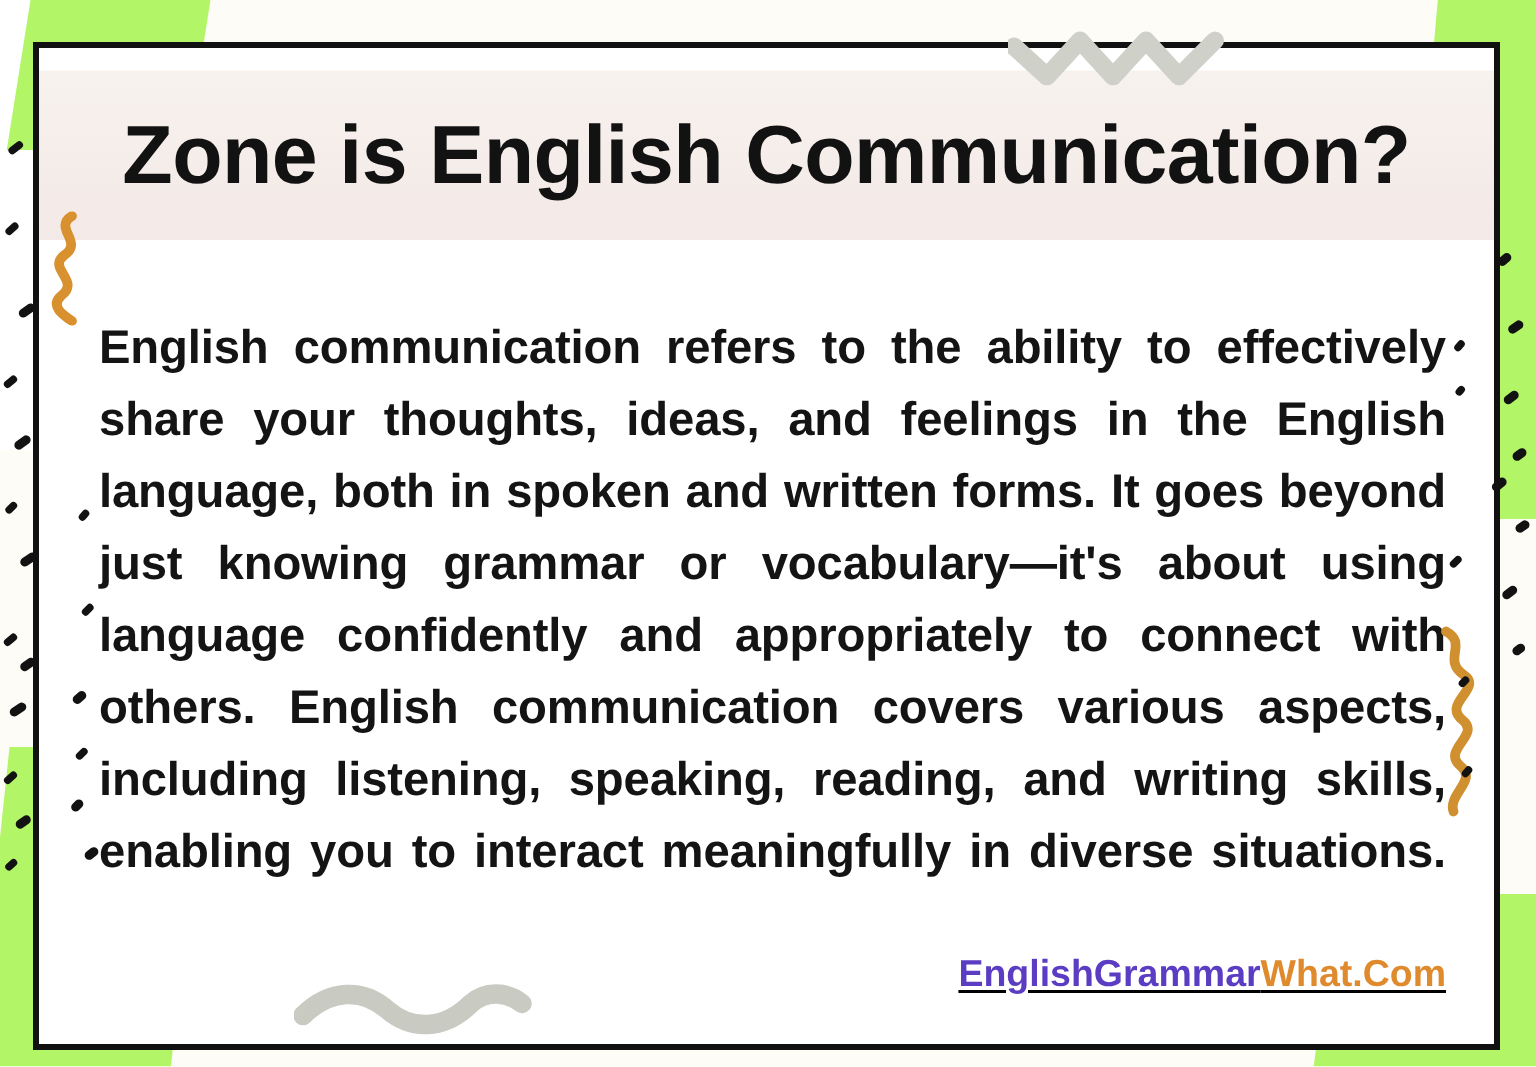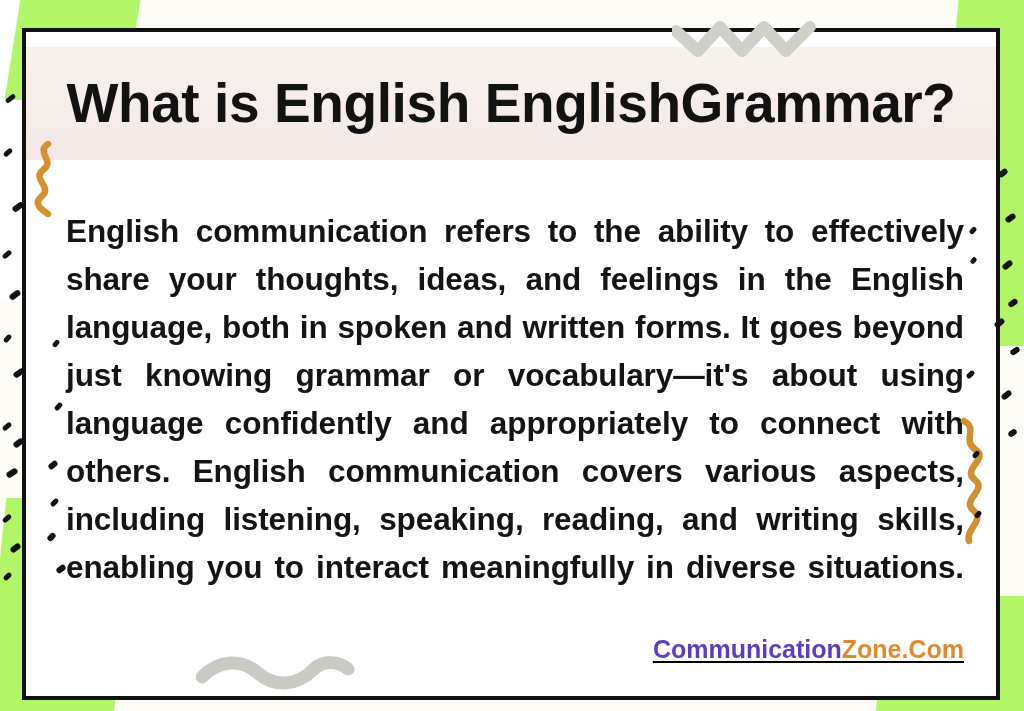--- a/index.html
+++ b/index.html
@@ -155,29 +155,29 @@
 
   <div class="green-block" id="green-top-left"></div>
   <div class="green-block" id="green-top-right"></div>
   <div class="green-block" id="green-bottom-left"></div>
   <div class="green-block" id="green-bottom-right"></div>
   <div id="green-right-strip"></div>
 
   <div id="card">
 
     <div id="title-band">
-      <div id="title-text">What is English EnglishGrammar?</div>
+      <div id="title-text">Zone is English Communication?</div>
     </div>
 
     <div id="body-wrap">
       <p id="body-text">English communication refers to the ability to effectively share your thoughts, ideas, and feelings in the English language, both in spoken and written forms. It goes beyond just knowing grammar or vocabulary—it's about using language confidently and appropriately to connect with others. English communication covers various aspects, including listening, speaking, reading, and writing skills, enabling you to interact meaningfully in diverse situations.</p>
     </div>
 
     <div id="watermark">
-      <span class="wm-a">Communication</span><span class="wm-b">Zone.Com</span>
+      <span class="wm-a">EnglishGrammar</span><span class="wm-b">What.Com</span>
     </div>
 
   </div>
 
   <div id="frame"></div>
 
   <svg class="squiggle" id="squiggle-left" width="34" height="76" viewBox="0 0 34 76">
     <path d="M20 3 C7 11, 28 20, 15 29 C3 38, 26 46, 13 56 C5 63, 14 69, 20 73" stroke="#d9912f" stroke-width="6.5" fill="none" stroke-linecap="round"></path>
   </svg>
 

